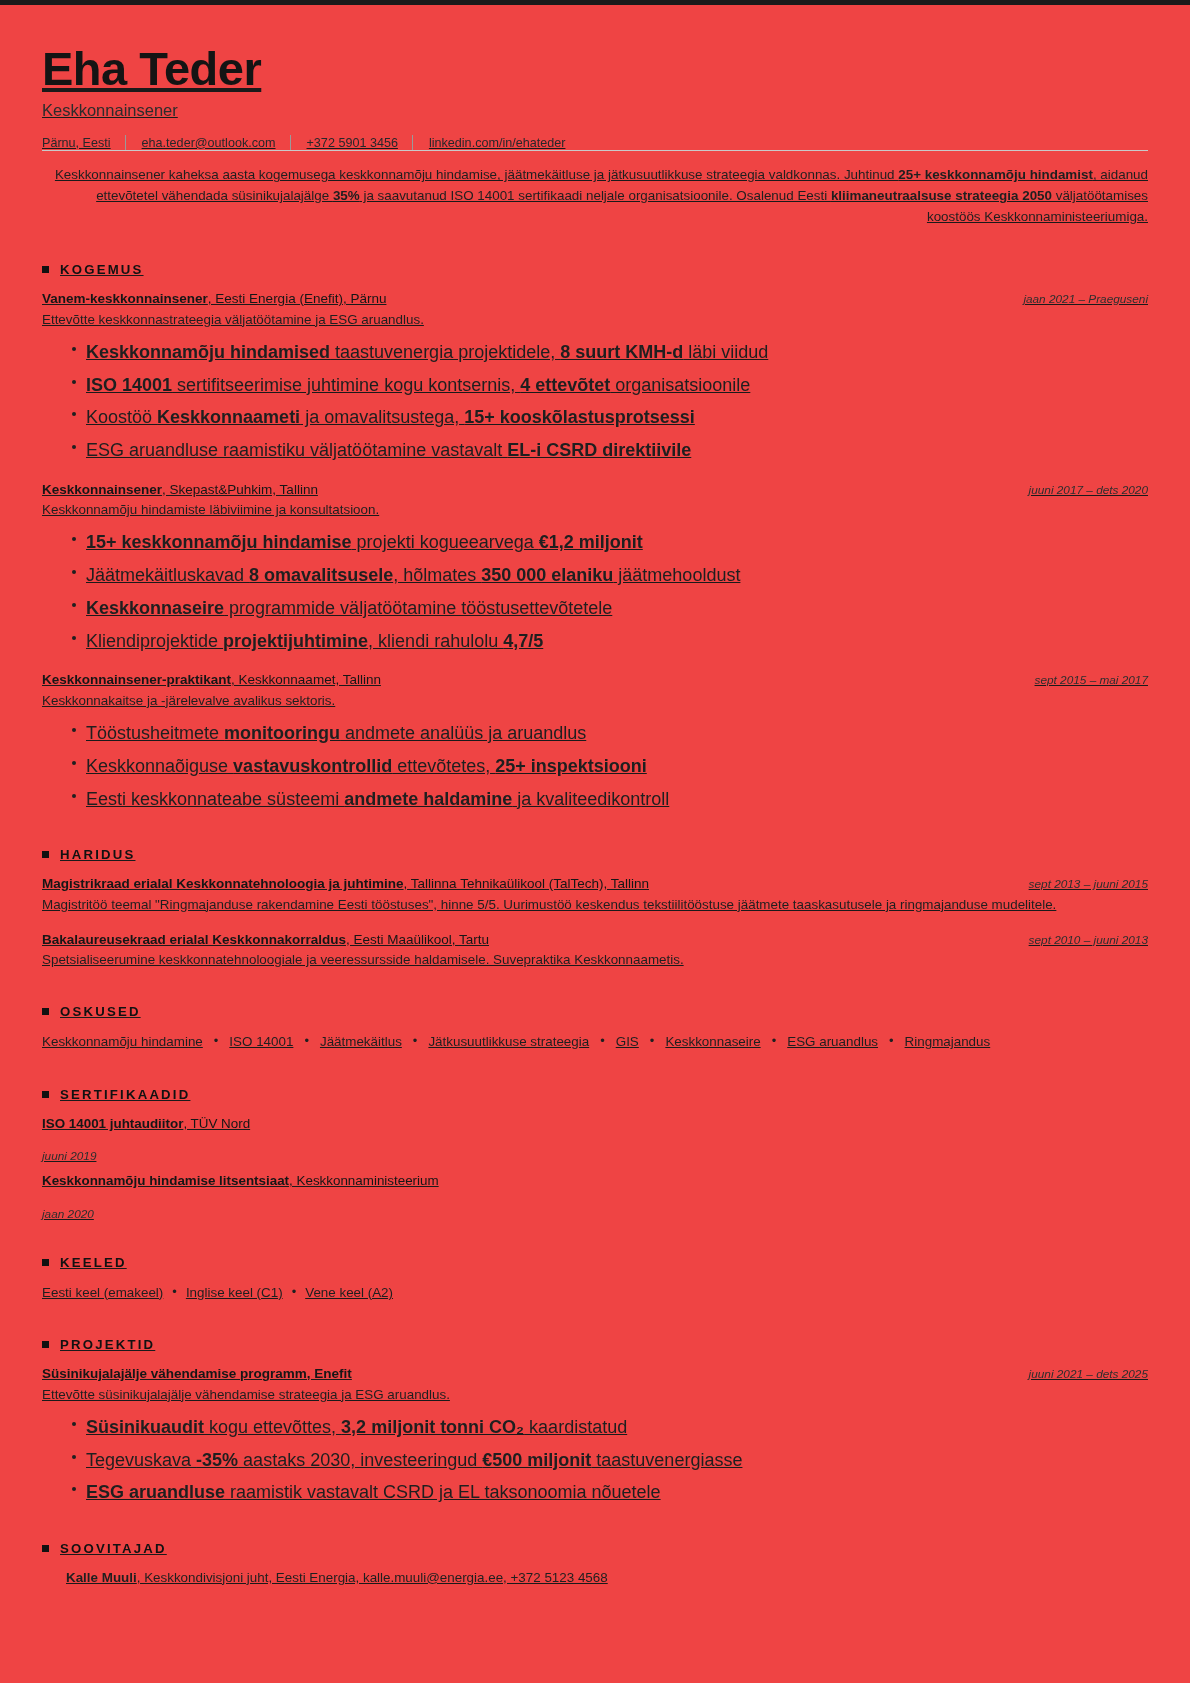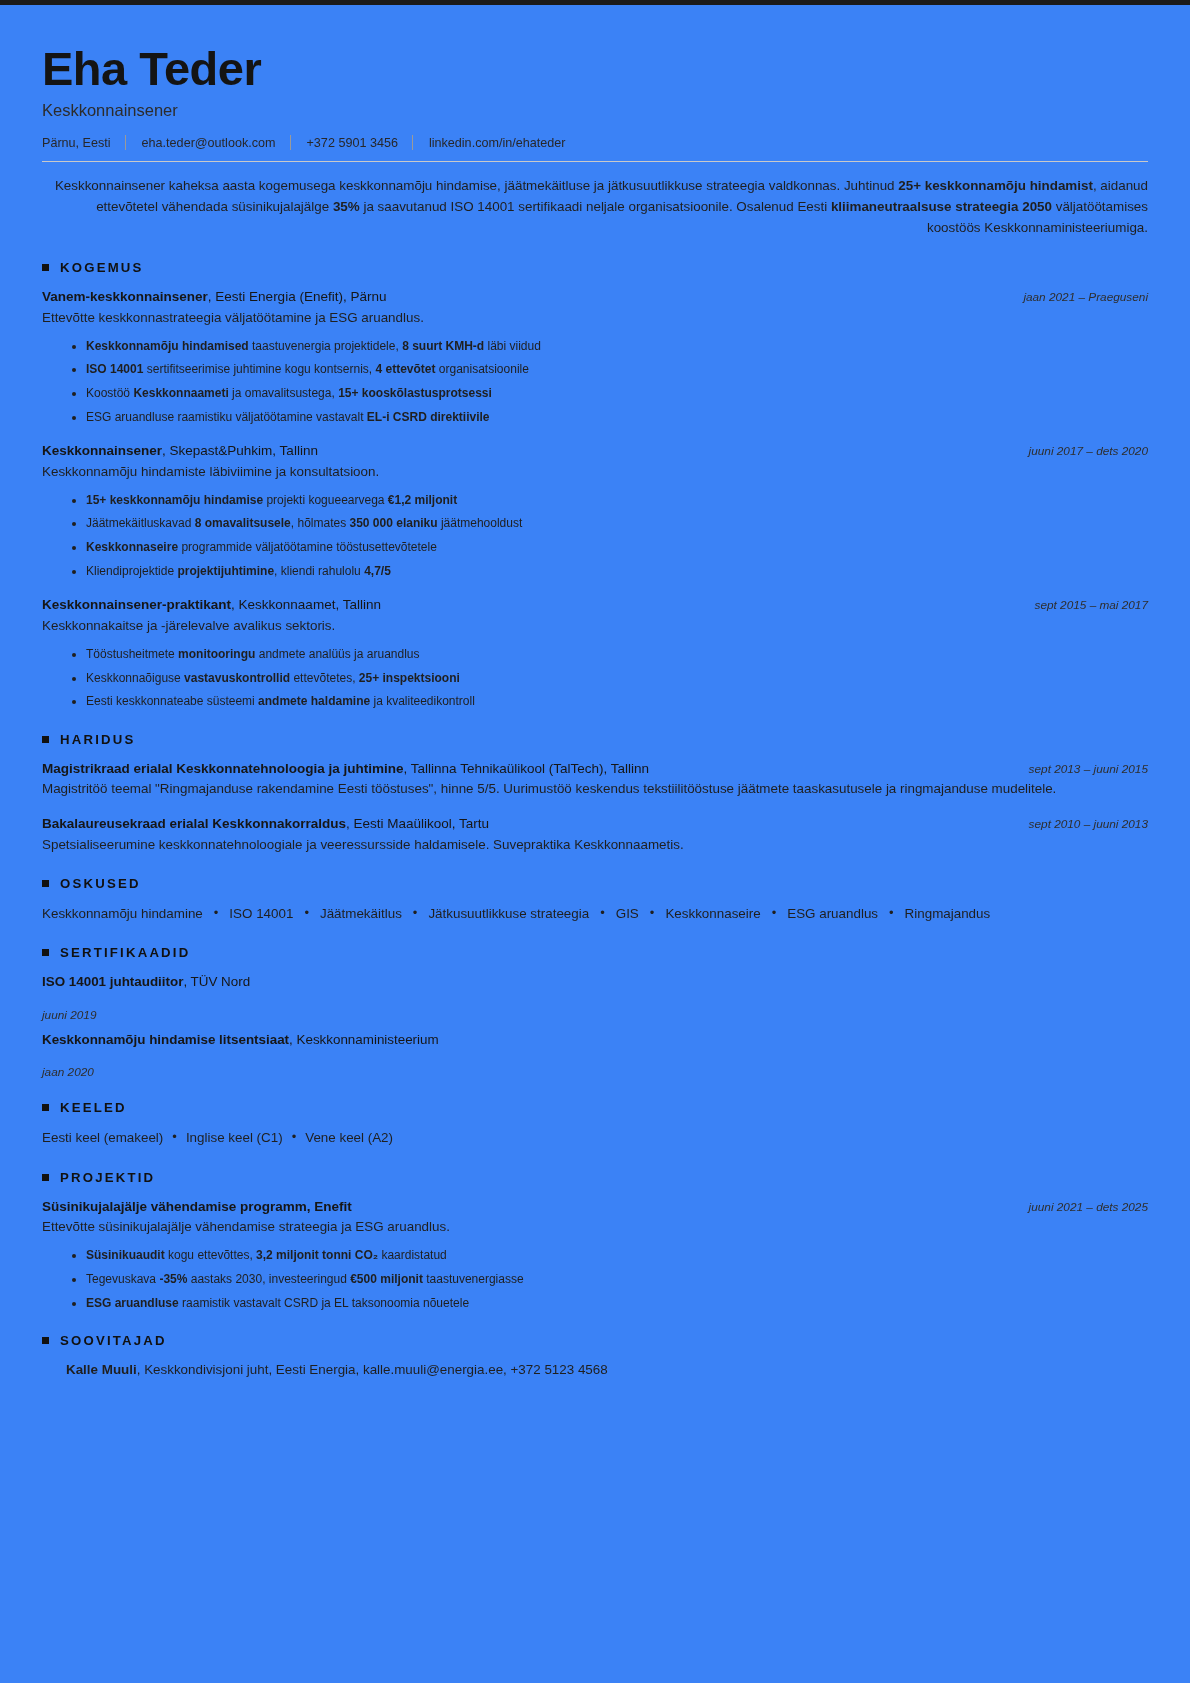--- a/index.html
+++ b/index.html
@@ -10,23 +10,24 @@
   body {
     font-family: "Liberation Sans", sans-serif;
     color: #1a1a1a;
     -webkit-font-smoothing: antialiased;
   }
   .page {
     position: relative;
     width: 1190px;
     min-height: 1683px;
     margin: 0 auto;
-    background: #3b82f6;
+    background: #ef4444;
     box-sizing: border-box;
     padding: 0 42px 40px 42px;
+    text-decoration: underline;
   }
   .topbar {
     position: absolute;
     top: 0; left: 0; right: 0;
     height: 5px;
     background: #1b1b1b;
   }
 
   
   .header {
@@ -46,21 +47,20 @@
     color: #2c2c2c;
     margin: 0 0 14px 0;
     line-height: 1.3;
   }
   .contact-row {
     display: flex;
     align-items: center;
     flex-wrap: wrap;
     font-size: 12.6px;
     color: #27272a;
-    padding-bottom: 11px;
     border-bottom: 1px solid #c9c9c9;
   }
   .contact-item { white-space: nowrap; }
   .contact-sep {
     display: inline-block;
     width: 1px;
     height: 15px;
     background: #9a9a9a;
     margin: 0 16px 0 14px;
   }
@@ -69,21 +69,21 @@
   .summary {
     font-size: 13.4px;
     line-height: 1.56;
     color: #1f1f1f;
     margin: 14px 0 0 0;
     text-align: right;
   }
   .summary b { font-weight: 700; }
 
   
-  .section { margin-top: 21px; }
+  .section { margin-top: 34px; }
   .section-title {
     display: flex;
     align-items: center;
     font-size: 13.2px;
     font-weight: 700;
     letter-spacing: 2.2px;
     text-transform: uppercase;
     color: #111111;
     margin: 0 0 12px 0;
   }
@@ -126,21 +126,21 @@
     color: #1f1f1f;
     margin-top: 1px;
   }
   ul.bullets {
     list-style: none;
     margin: 9px 0 0 0;
     padding: 0 0 0 30px;
   }
   ul.bullets li {
     position: relative;
-    font-size: 12px;
+    font-size: 18px;
     line-height: 1.52;
     color: #1f1f1f;
     margin-bottom: 5.5px;
     padding-left: 14px;
   }
   ul.bullets li:last-child { margin-bottom: 0; }
   ul.bullets li::before {
     content: "";
     position: absolute;
     left: 0;

